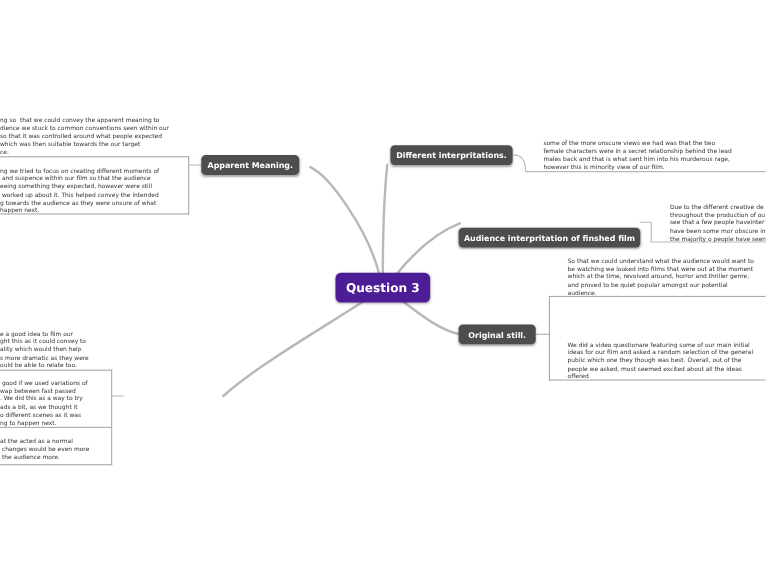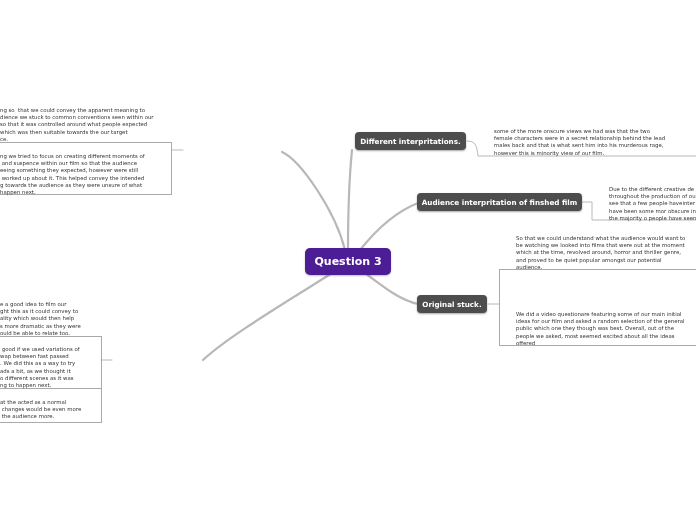--- a/index.html
+++ b/index.html
@@ -34,20 +34,23 @@
       <path d="M582 202 L 592 202 L 592 220 L 696 220" stroke-width="1"></path>
       <path d="M488 304 L 499 304" stroke-width="1"></path>
       <path d="M112 360 L 101 360" stroke-width="1"></path>
     </g>
   </svg>
 
   <div class="central" style="left:305px; top:248px; width:86px; height:27px;">
     <span>Question 3</span>
   </div>
 
+  <div class="topic" style="left:183px; top:141px; width:89px; height:18px;">
+    <span>Apparent Meaning.</span>
+  </div>
   <div class="frame" style="left:-2px; top:142px; width:173px; height:51px; border-left:none;"></div>
   <div class="note" style="left:0px; top:107px;">ng so  that we could convey the apparent meaning to
 dience we stuck to common conventions seen within our
 so that it was controlled around what people expected
 which was then suitable towards the our target
 ce.</div>
   <div class="note" style="left:0px; top:153px;">ng we tried to focus on creating different moments of
  and suspence within our film so that the audience
 eeing something they expected, however were still
  worked up about it. This helped convey the intended
@@ -55,31 +58,31 @@
 happen next.</div>
 
   <div class="topic" style="left:355px; top:132px; width:111px; height:18px;">
     <span>Different interpritations.</span>
   </div>
   <div class="note" style="left:494px; top:128px;">some of the more onscure views we had was that the two
 female characters were in a secret relationship behind the lead
 males back and that is what sent him into his murderous rage,
 however this is minority view of our film.</div>
 
-  <div class="topic" style="left:417px; top:193px; width:165px; height:18px;">
+  <div class="topic" style="left:417px; top:207px; width:165px; height:18px;">
     <span>Audience interpritation of finshed film</span>
   </div>
   <div class="note" style="left:609px; top:186px;">Due to the different creative de
 throughout the production of ou
 see that a few people haveinter
 have been some mor obscure in
 the majority o people have seen</div>
 
   <div class="topic" style="left:417px; top:295px; width:70px; height:18px;">
-    <span>Original stuck.</span>
+    <span>Original still.</span>
   </div>
   <div class="frame" style="left:499px; top:269px; width:200px; height:75px; border-right:none;"></div>
   <div class="note" style="left:516px; top:235px;">So that we could understand what the audience would want to
 be watching we looked into films that were out at the moment
 which at the time, revolved around, horror and thriller genre,
 and proved to be quiet popular amongst our potential
 audience.</div>
   <div class="note" style="left:516px; top:311px;">We did a video questionare featuring some of our main initial
 ideas for our film and asked a random selection of the general
 public which one they though was best. Overall, out of the

